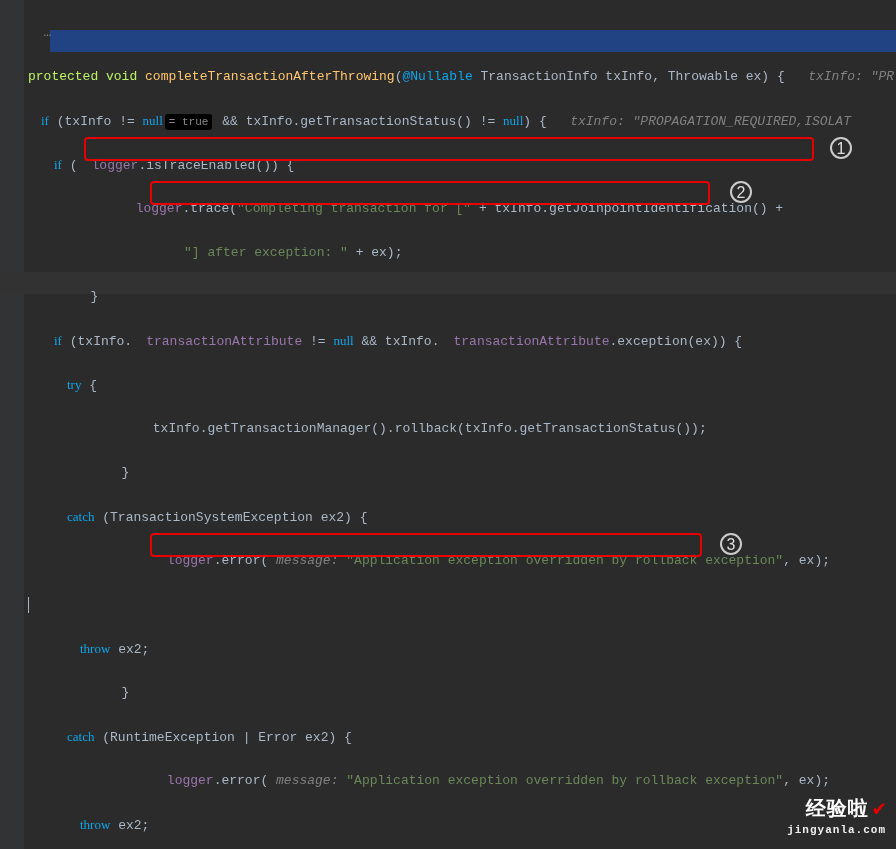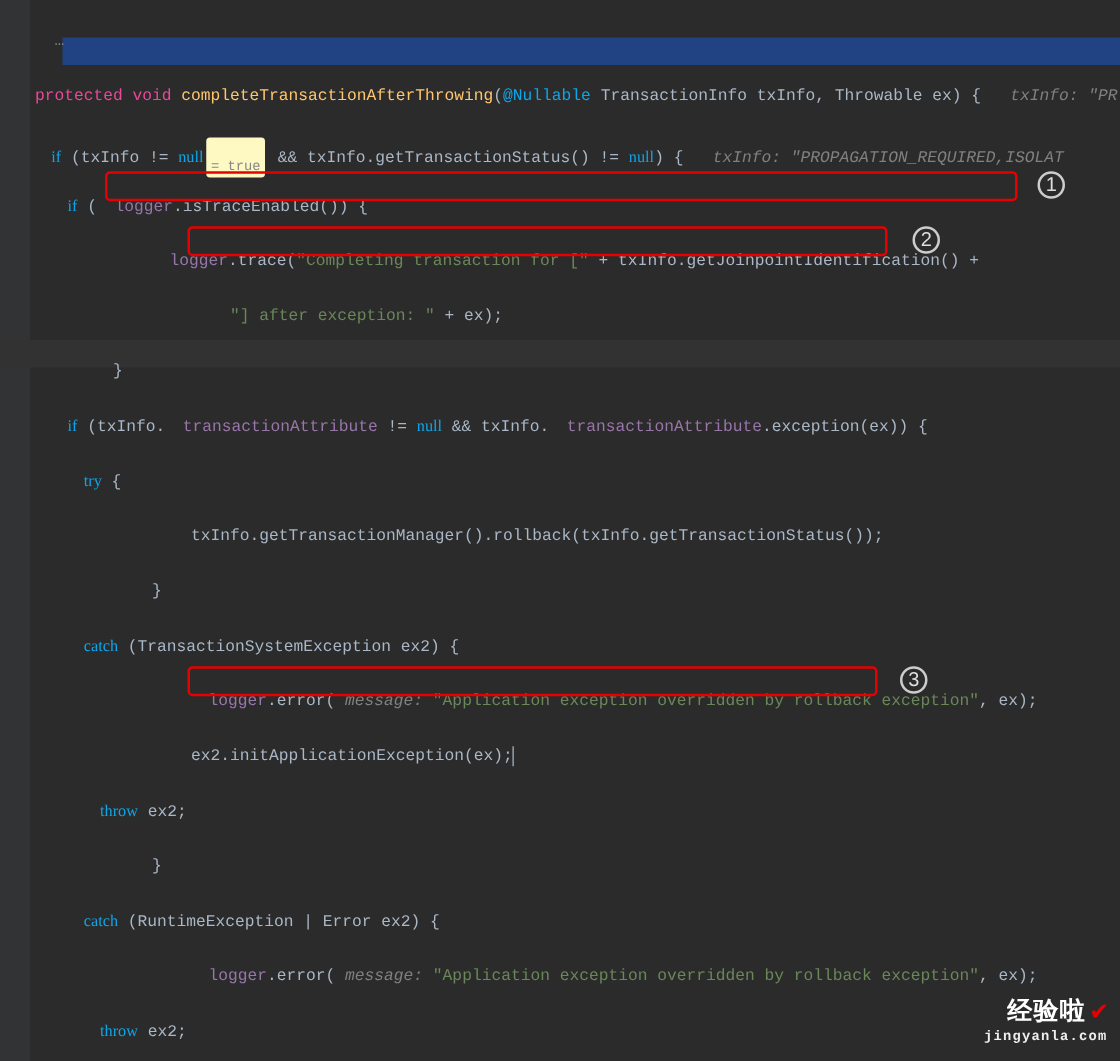--- a/index.html
+++ b/index.html
@@ -32,37 +32,37 @@
   background: #323232;
 }
 .sel-line {
   position: absolute;
   left: 0; right: 0;
   height: 22px;
   background: #214283;
 }
 .line { position: relative; height: 22px; padding-left: 4px; }
 .k  { color: #0ea5e9; font-family: Liberation Serif, serif; }          
-.mod{ color: #ec4899; }
+.mod{ color: #bef264; }
 .mn { color: #ffc66d; }
 .an { color: #0ea5e9; }          
 .s  { color: #6a8759; }          
 .c  { color: #808080; }          
 .ci { color: #808080; font-style: italic; } 
 .g  { color: #808080; }          
 .fld{ color: #9876aa; margin-left: 14px; }
 .p  { color: #a9b7c6; }
 .txt{ color: #a9b7c6; text-align: center; }
 .inlay {
   display: inline-block;
-  background: #fef9c3;
+  background: #000000;
   color: #888;
   font-size: 11px;
   border-radius: 3px;
-  padding: 16px 4px;
+  padding: 0 4px;
   height: 16px;
   line-height: 16px;
   vertical-align: middle;
   margin: 0 2px;
 }
 .redbox {
   position: absolute;
   border: 2px solid #e80000;
   border-radius: 4px;
   pointer-events: none;
@@ -115,21 +115,21 @@
 <div class="line"><span class="k">        if</span><span class="txt"> (</span><span class="fld">logger</span><span class="txt">.isTraceEnabled()) {</span></div>
 <div class="line"><span class="txt">            </span><span class="fld">logger</span><span class="txt">.trace(</span><span class="s">"Completing transaction for ["</span><span class="txt"> + txInfo.getJoinpointIdentification() +</span></div>
 <div class="line"><span class="txt">                    </span><span class="s">"] after exception: "</span><span class="txt"> + ex);</span></div>
 <div class="line"><span class="txt">        }</span></div>
 <div class="line"><span class="k">        if</span><span class="txt"> (txInfo.</span><span class="fld">transactionAttribute</span><span class="txt"> != </span><span class="k">null</span><span class="txt"> &amp;&amp; txInfo.</span><span class="fld">transactionAttribute</span><span class="txt">.exception(ex)) {</span></div>
 <div class="line"><span class="k">            try</span><span class="txt"> {</span></div>
 <div class="line"><span class="txt">                txInfo.getTransactionManager().rollback(txInfo.getTransactionStatus());</span></div>
 <div class="line"><span class="txt">            }</span></div>
 <div class="line"><span class="k">            catch</span><span class="txt"> (TransactionSystemException ex2) {</span></div>
 <div class="line"><span class="txt">                </span><span class="fld">logger</span><span class="txt">.error(</span><span class="g"> </span><span class="ci">message:</span><span class="g"> </span><span class="s">"Application exception overridden by rollback exception"</span><span class="txt">, ex);</span></div>
-<div class="line"><span class="txt">                ex2.initApplicationException(ex);</span><span class="cursor-mark"></span></div>
+<div class="line"><span class="cursor-mark"></span></div>
 <div class="line"><span class="k">                throw</span><span class="txt"> ex2;</span></div>
 <div class="line"><span class="txt">            }</span></div>
 <div class="line"><span class="k">            catch</span><span class="txt"> (RuntimeException | Error ex2) {</span></div>
 <div class="line"><span class="txt">                </span><span class="fld">logger</span><span class="txt">.error(</span><span class="g"> </span><span class="ci">message:</span><span class="g"> </span><span class="s">"Application exception overridden by rollback exception"</span><span class="txt">, ex);</span></div>
 <div class="line"><span class="k">                throw</span><span class="txt"> ex2;</span></div>
 
 
 
 
 

